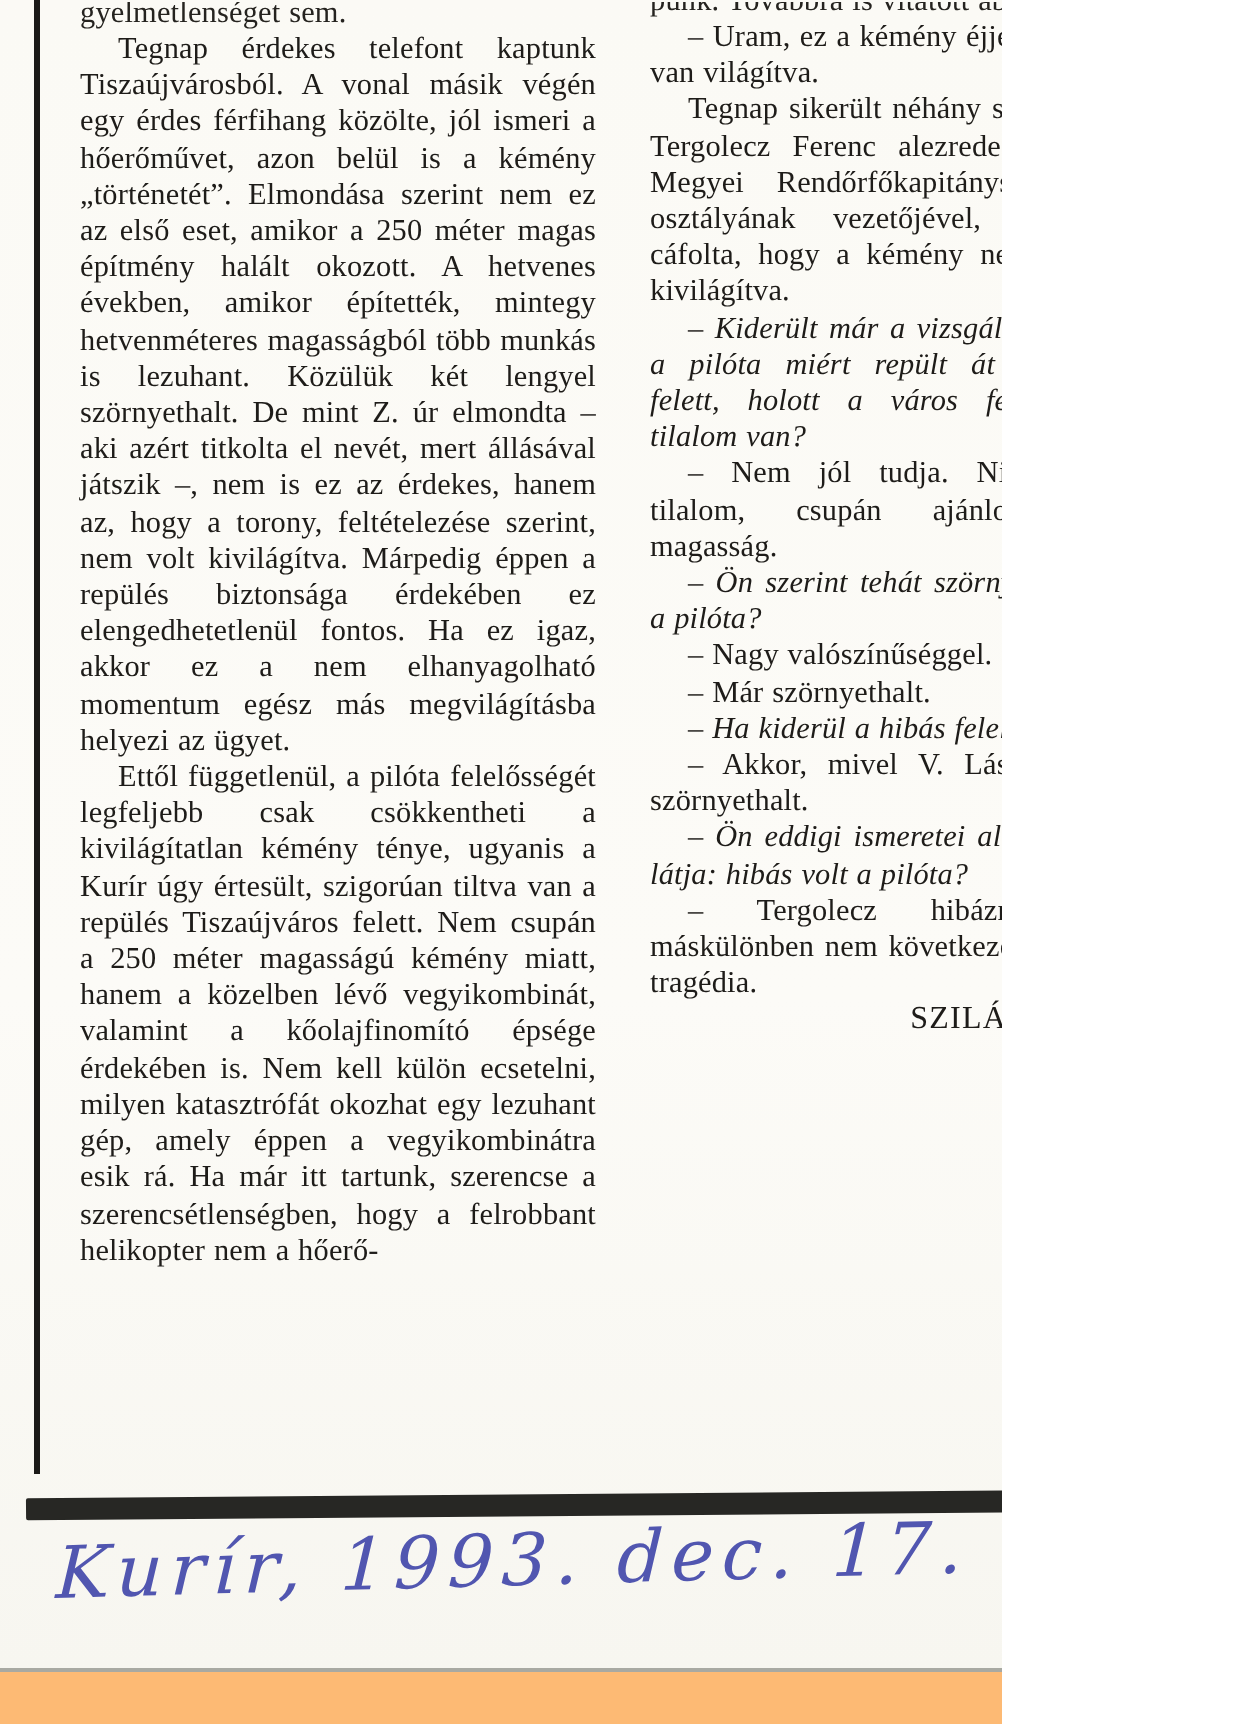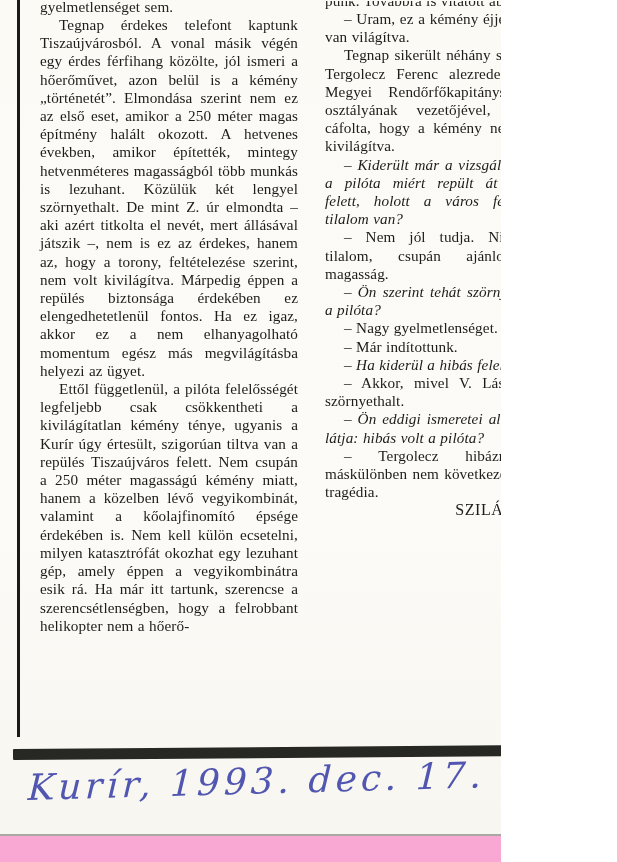--- a/index.html
+++ b/index.html
@@ -1,18 +1,18 @@
 <!DOCTYPE html>
 <html><head>
 <meta charset="utf-8">
 <style>
   html,body{margin:0;padding:0;}
   .stage{
     position:relative;width:501px;height:862px;overflow:hidden;
-    background:#f9a8d4;
+    background:#fdba74;
     font-family:"Liberation Serif", serif;
   }
   .paper{
     position:absolute;left:0;top:0;width:617px;height:834px;
     background:linear-gradient(180deg,#fbfaf5 0%,#fcfbf7 60%,#f7f6f0 100%);
     border-bottom:2px solid #a8a9a2;
   }
   .rule-left{
     position:absolute;left:17px;top:0;width:3px;height:737px;
     background:#1b1a18;
@@ -76,22 +76,22 @@
   <div class="col col-right">
     <div class="cut-outer deep">
       <span class="cut-inner">pünk. Továbbra is vitatott ab-</span>
     </div>
     <p>– Uram, ez a kémény éjjel-nappal meg van világítva.</p>
 
     <p>Tegnap sikerült néhány szót váltanunk Tergolecz Ferenc alezredessel, a BAZ Megyei Rendőrfőkapitányság bűnügyi osztályának vezetőjével, aki rögtön cáfolta, hogy a kémény nem lett volna kivilágítva.</p>
     <p class="q">– Kiderült már a vizsgálatokból, hogy a pilóta miért repült át Tiszaújváros felett, holott a város felett repülési tilalom van?</p>
     <p>– Nem jól tudja. Nincs repülési tilalom, csupán ajánlott repülési magasság.</p>
     <p class="q">– Ön szerint tehát szörnyethalt magát a pilóta?</p>
-    <p>– Nagy gyelmetlenséget.</p>
-    <p>– Már indítottunk.</p>
+    <p>– Nagy valószínűséggel.</p>
+    <p>– Már szörnyethalt.</p>
     <p class="q">– Ha kiderül a hibás felelőssége?</p>
     <p>– Akkor, mivel V. László meghalt, szörnyethalt.</p>
     <p class="q">– Ön eddigi ismeretei alapján hogyan látja: hibás volt a pilóta?</p>
     <p>– Tergolecz hibáznia kellett, máskülönben nem következett volna be a tragédia.</p>
 
     <p class="byline">SZILÁGYI BÉLA</p>
   </div>
 
   <div class="black-bar"></div>
 

